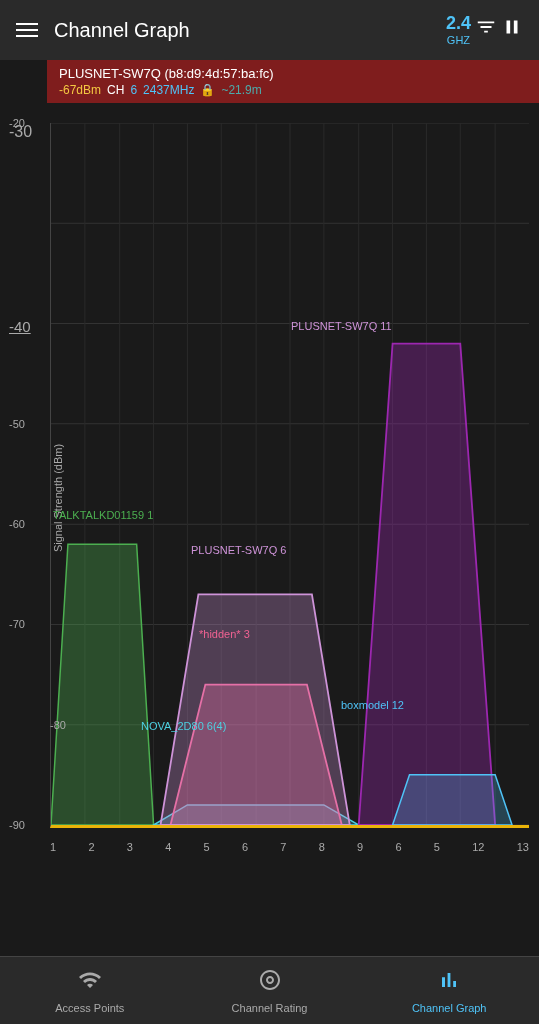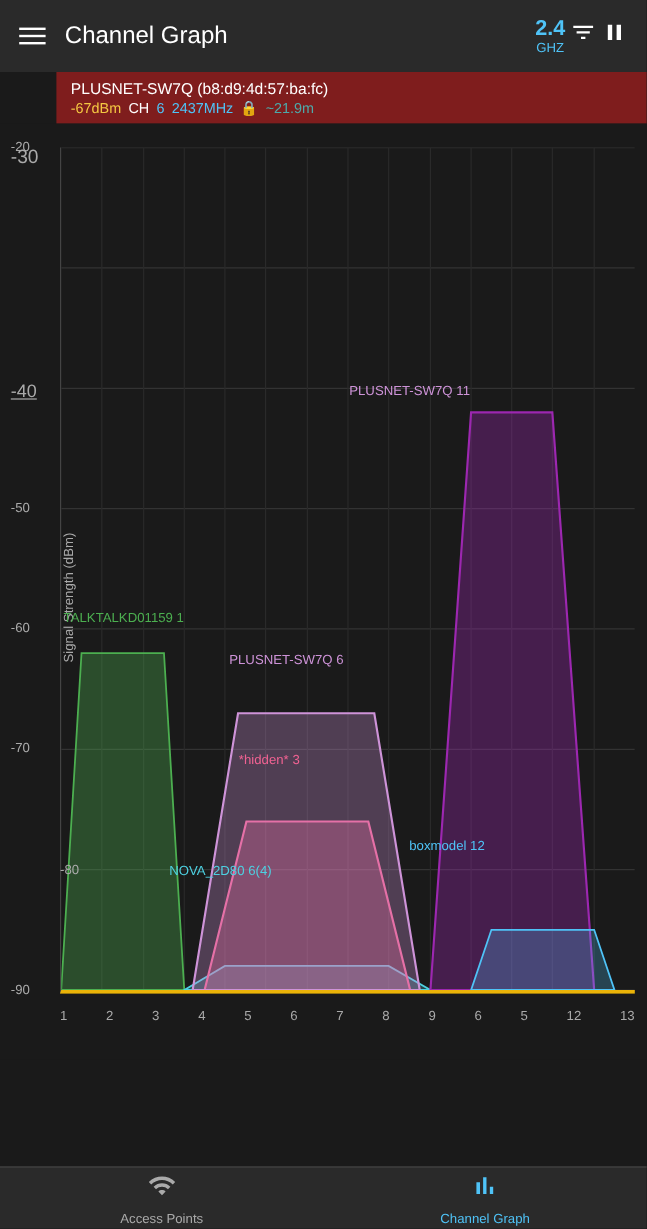--- a/index.html
+++ b/index.html
@@ -174,21 +174,21 @@
       font-size: 12px;
       color: #aaa;
     }
 
     
     .bottom-nav {
       position: absolute;
       bottom: 0;
       left: 0;
       right: 0;
-      height: 52px;
+      height: 68px;
       background: #2a2a2a;
       display: flex;
       align-items: stretch;
       border-top: 1px solid #444;
     }
     .nav-item {
       flex: 1;
       display: flex;
       flex-direction: column;
       align-items: center;
@@ -340,20 +340,28 @@
 
 <div class="bottom-nav">
   <div class="nav-item">
     <div class="nav-icon">
       <svg width="24" height="24" viewBox="0 0 24 24" fill="#aaa">
         <path d="M1 9l2 2c5-5 13-5 18 0l2-2C16.93 2.93 7.08 2.93 1 9zm8 8l3 3 3-3c-1.65-1.66-4.34-1.66-6 0zm-4-4l2 2c2.76-2.76 7.24-2.76 10 0l2-2C15.14 9.14 8.87 9.14 5 13z"></path>
       </svg>
     </div>
     <span class="nav-label">Access Points</span>
   </div>
+  <div class="nav-item">
+    <div class="nav-icon">
+      <svg width="24" height="24" viewBox="0 0 24 24" fill="#aaa">
+        <path d="M12 2C6.48 2 2 6.48 2 12s4.48 10 10 10 10-4.48 10-10S17.52 2 12 2zm0 18c-4.42 0-8-3.58-8-8s3.58-8 8-8 8 3.58 8 8-3.58 8-8 8zm0-12c-2.21 0-4 1.79-4 4s1.79 4 4 4 4-1.79 4-4-1.79-4-4-4zm0 6c-1.1 0-2-.9-2-2s.9-2 2-2 2 .9 2 2-.9 2-2 2z"></path>
+      </svg>
+    </div>
+    <span class="nav-label">Channel Rating</span>
+  </div>
   <div class="nav-item active">
     <div class="nav-icon">
       <svg width="24" height="24" viewBox="0 0 24 24" fill="#4fc3f7">
         <path d="M5 9.2h3V19H5V9.2zM10.6 5h2.8v14h-2.8V5zm5.6 8H19v6h-2.8v-6z"></path>
       </svg>
     </div>
     <span class="nav-label">Channel Graph</span>
   </div>
 </div>
 

